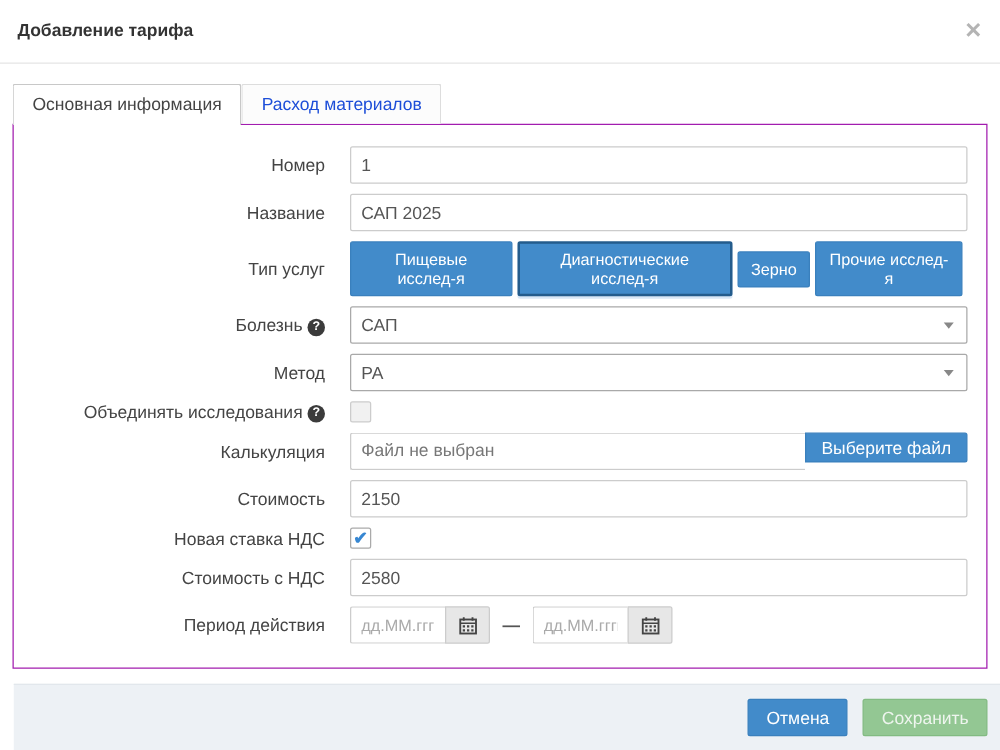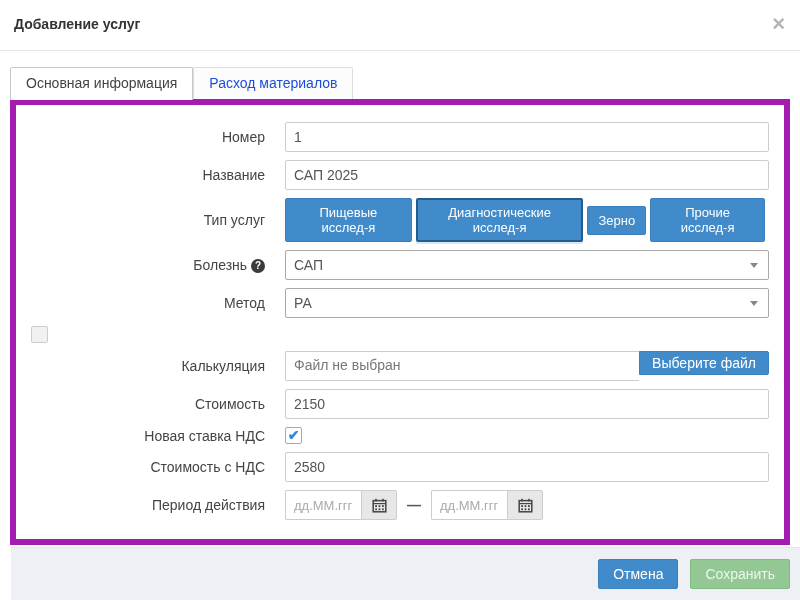--- a/index.html
+++ b/index.html
@@ -11,21 +11,21 @@
   
   .modal-header { height:51px; padding:16px 15px 0 14px; border-bottom:1px solid #e5e5e5; box-sizing:border-box; }
   .modal-title { font-weight:bold; color:#333; font-size:14px; }
   .close-x { float:right; font-size:22px; font-weight:bold; color:#b4b4b4; line-height:16px; cursor:pointer; }
   
   .modal-body { padding:16px 10px 0 10px; }
   .tabs { display:flex; }
   .tab { padding:7px 15px 8px 15px; font-size:14px; cursor:pointer; border-radius:2px 2px 0 0; }
   .tab.active { background:#fff; border:1px solid #c8c8c8; border-bottom:none; color:#444; position:relative; z-index:2; margin-bottom:-1px; }
   .tab.inactive { background:#fcfcfc; border:1px solid #ddd; border-bottom:none; color:#1d4ed8; }
-  .tab-panel { border:6px solid #a21caf; padding:17px 15px; height:400px; }
+  .tab-panel { border:1px solid #a21caf; padding:17px 15px; height:400px; }
   
   .form-row { display:flex; align-items:center; margin-bottom:8px; }
   .lbl { width:234px; padding-right:20px; flex-shrink:0; text-align:right; color:#444; }
   .ctrl { flex:1; display:flex; align-items:center; }
   .form-control {
     width:100%; height:30px; box-sizing:border-box; border:1px solid #ccc; border-radius:2px;
     padding:4px 8px; font:inherit; color:#555; background:#fff;
   }
   
   .select { width:100%; height:30px; box-sizing:border-box; border:1px solid #a9a9a9; border-radius:2px;
@@ -67,21 +67,21 @@
   .btn-blue { background:var(--blue); border:1px solid #3a80bd; color:#fff; }
   .btn-green { background:var(--green); border:1px solid #82bb82; color:#eef5ee; }
 </style>
 </head>
 <body>
 
 <div class="modal">
 
   <div class="modal-header">
     <span class="close-x">×</span>
-    <span class="modal-title">Добавление услуг</span>
+    <span class="modal-title">Добавление тарифа</span>
   </div>
 
   <div class="modal-body">
 
     <div class="tabs">
       <div class="tab active">
         <span>Основная информация</span>
       </div>
       <div class="tab inactive">
         <span>Расход материалов</span>
@@ -131,20 +131,24 @@
         <label class="lbl">Метод</label>
         <div class="ctrl">
           <div class="select">
             <span class="select-value">РА</span>
             <span class="caret"></span>
           </div>
         </div>
       </div>
 
       <div class="form-row">
+        <label class="lbl">
+          <span>Объединять исследования</span>
+          <span class="help">?</span>
+        </label>
         <div class="ctrl">
           <div class="checkbox unchecked"></div>
         </div>
       </div>
 
       <div class="form-row">
         <label class="lbl">Калькуляция</label>
         <div class="ctrl">
           <div class="file-group">
             <div class="file-text">Файл не выбран</div>

